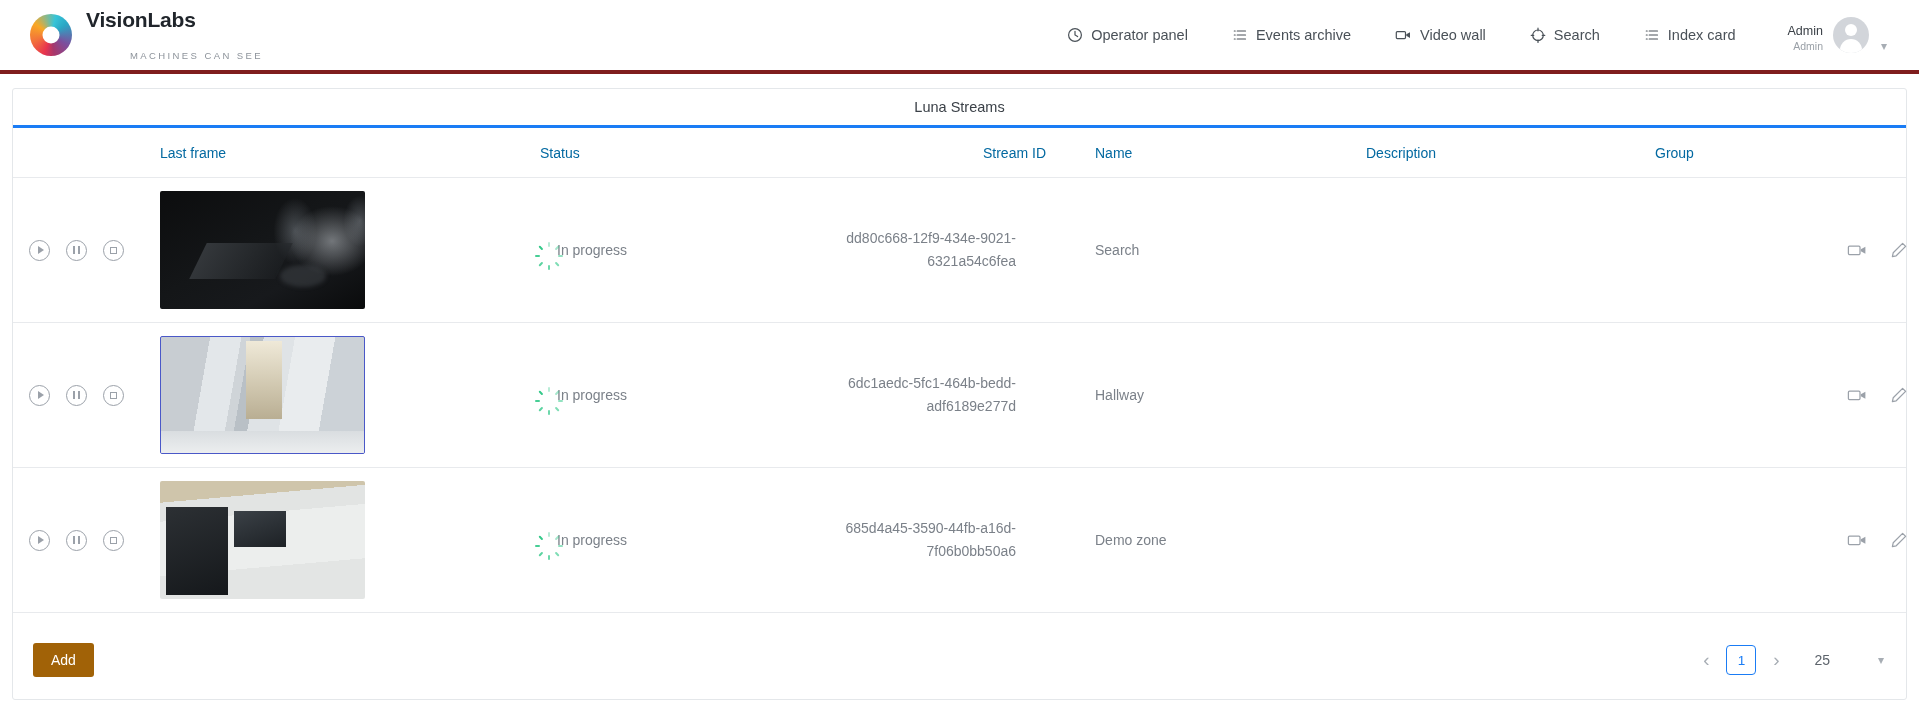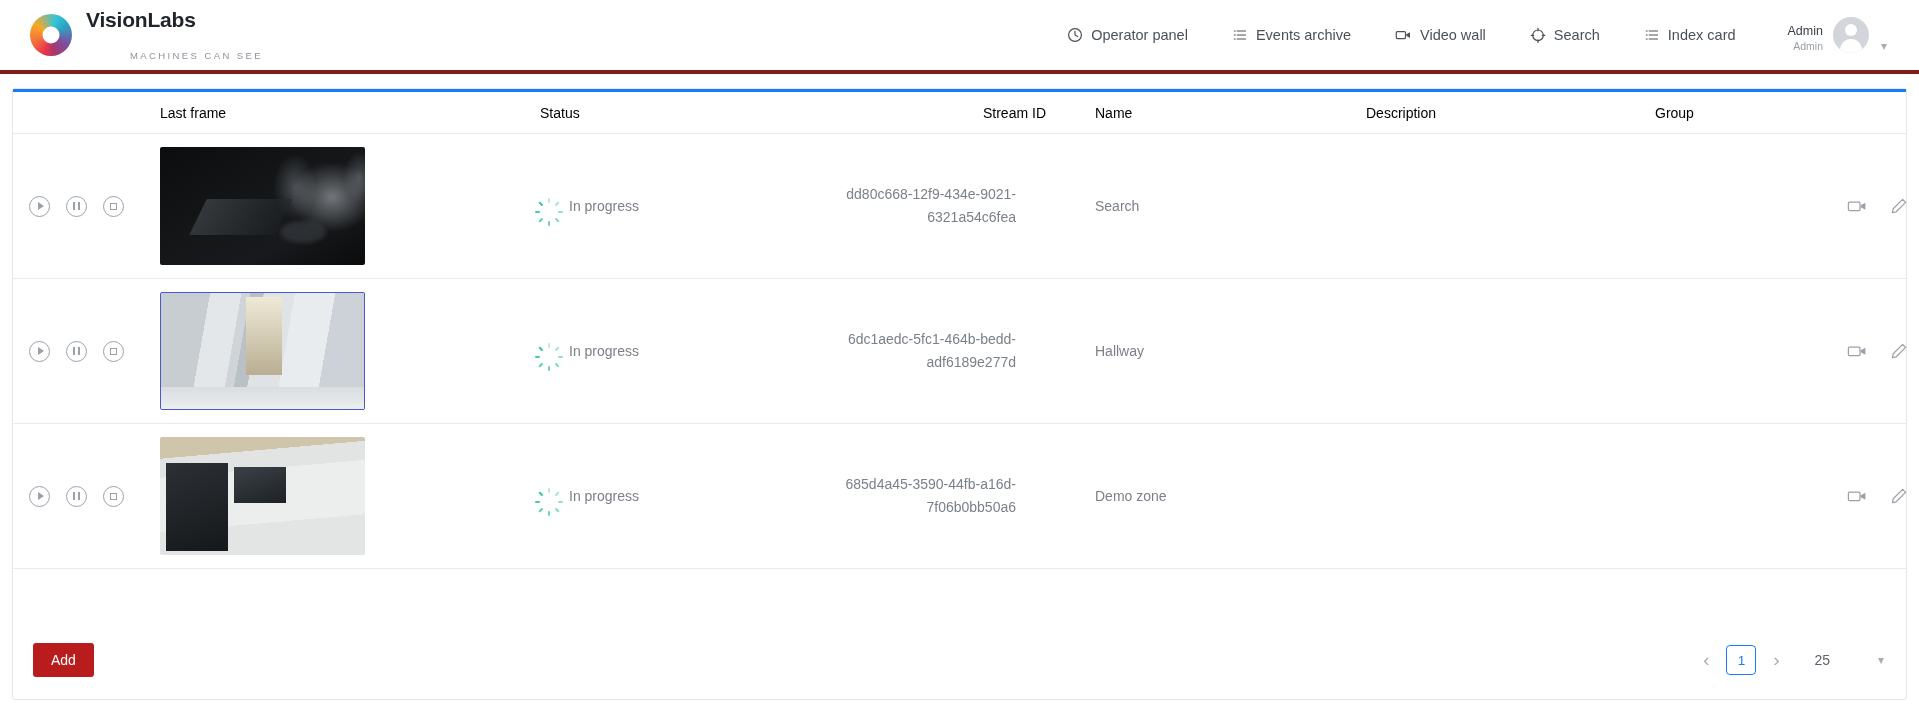--- a/index.html
+++ b/index.html
@@ -152,24 +152,24 @@
   .panel-accent {
     height: 3px;
     background: #1a7cf5;
     width: 100%;
   }
 
   
   .thead {
     display: flex;
     align-items: center;
-    height: 42px;
+    height: 50px;
     border-bottom: 1px solid #e8eaed;
     font-size: 14px;
-    color: #000000;
+    color: #0369a1;
   }
 
   .col-ctrl   { width: 130px; flex: none; }
   .col-frame  { width: 390px; flex: none; }
   .col-status { width: 255px; flex: none; }
   .col-id     { width: 258px; flex: none; text-align: right; }
   .col-name   { width: 270px; flex: none; margin-left: 46px; }
   .col-desc   { width: 285px; flex: none; }
   .col-group  { width: 200px; flex: none; }
   .col-act    { flex: 1 1 auto; }
@@ -284,21 +284,21 @@
     background: linear-gradient(160deg, #2c3034, #15181b);
   }
   .thumb-demo::after {
     content: "";
     position: absolute;
     left: 74px; top: 30px;
     width: 52px; height: 36px;
     background: linear-gradient(160deg, #3b4147, #1d2125);
   }
 
-  .status-cell { display: flex; align-items: center; gap: 12px; padding-left: 7px; }
+  .status-cell { display: flex; align-items: center; padding-left: 7px; }
   .spinner { width: 17px; height: 17px; position: relative; flex: none; }
   .spinner i {
     position: absolute;
     left: 50%; top: 50%;
     width: 2px; height: 5px;
     border-radius: 1px;
     background: #35c98a;
     transform-origin: 50% 8.5px;
   }
   .status-text { color: #7b8189; }
@@ -318,21 +318,21 @@
 
   
   .foot {
     margin-top: auto;
     height: 78px;
     display: flex;
     align-items: center;
     padding: 0 22px 0 20px;
   }
   .add-btn {
-    background: #b91c1c;
+    background: #a16207;
     color: #fff;
     border: none;
     border-radius: 3px;
     font-size: 14px;
     font-family: inherit;
     padding: 9px 18px;
     cursor: pointer;
   }
 
   .pager {
@@ -434,20 +434,21 @@
       </div>
       <div class="avatar"></div>
       <div class="caret">▾</div>
     </div>
 
   </div>
 </div>
 
 <div class="panel">
 
+  <div class="panel-title">Luna Streams</div>
   <div class="panel-accent"></div>
 
   <div class="thead">
     <div class="col-ctrl"></div>
     <div class="col-frame">Last frame</div>
     <div class="col-status">Status</div>
     <div class="col-id">Stream ID</div>
     <div class="col-name">Name</div>
     <div class="col-desc">Description</div>
     <div class="col-group">Group</div>

